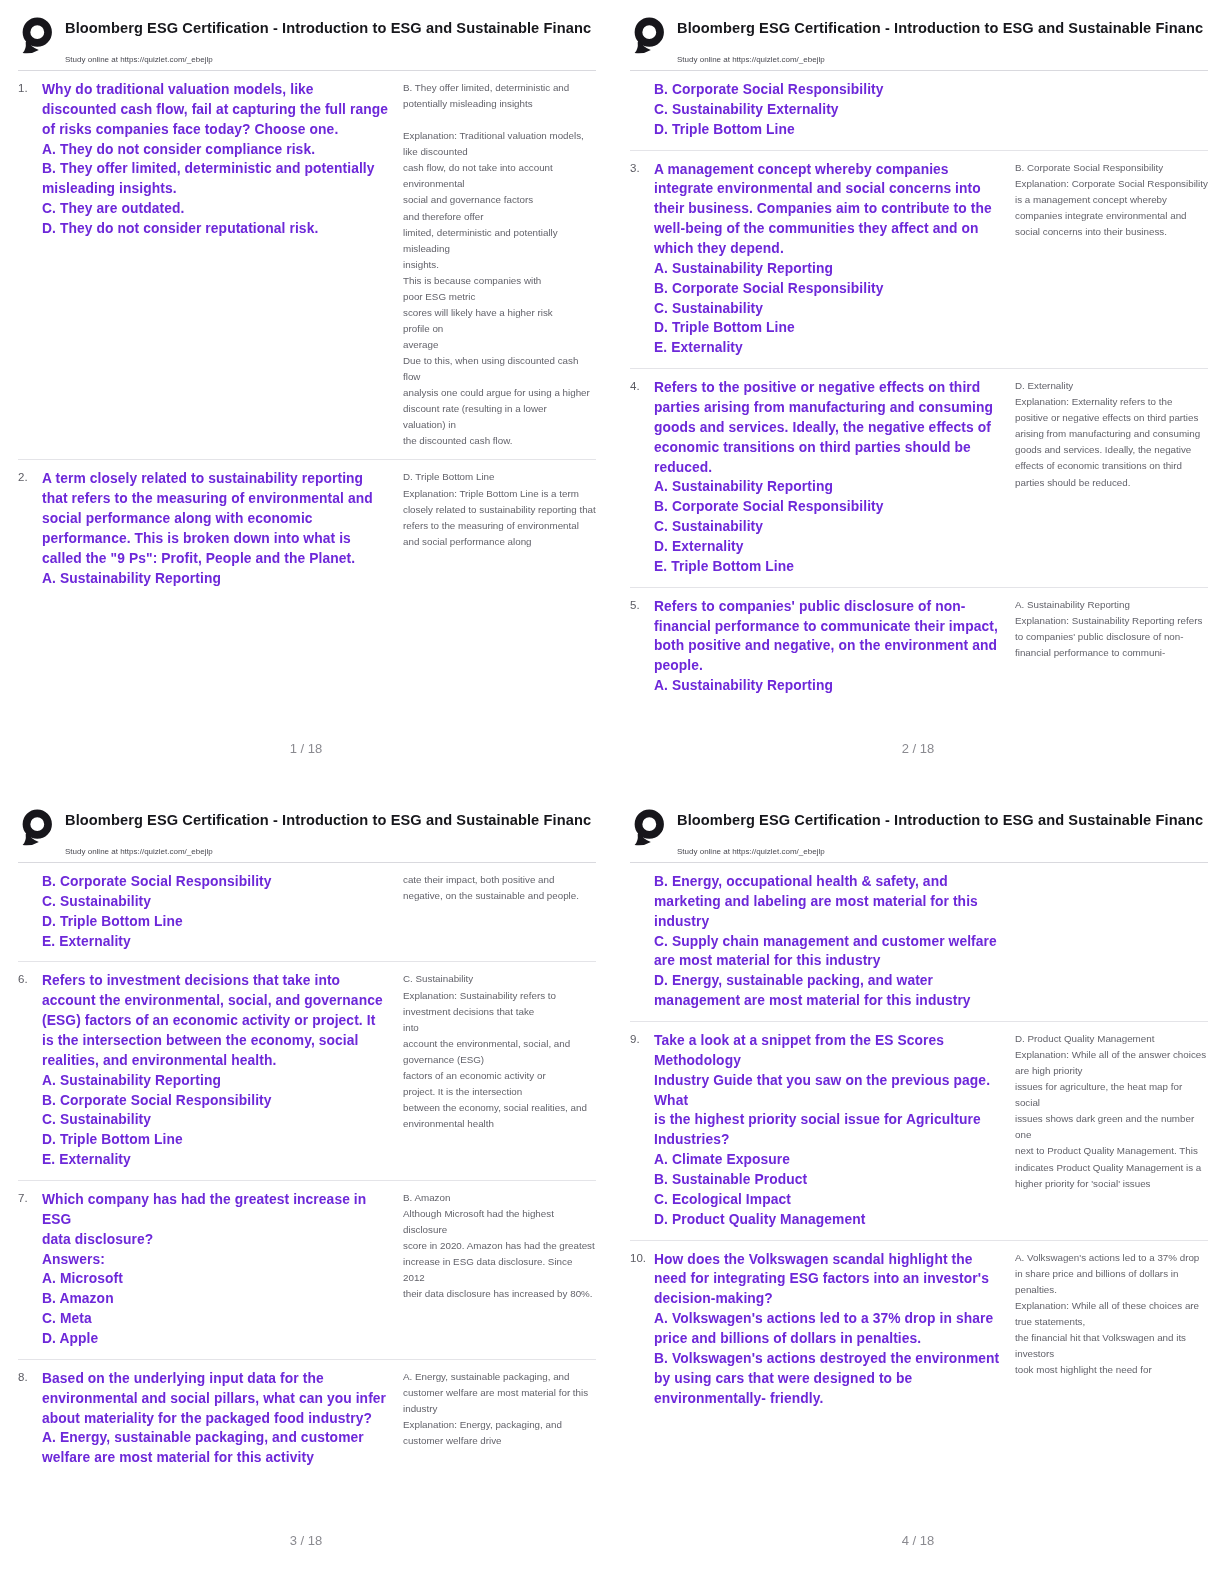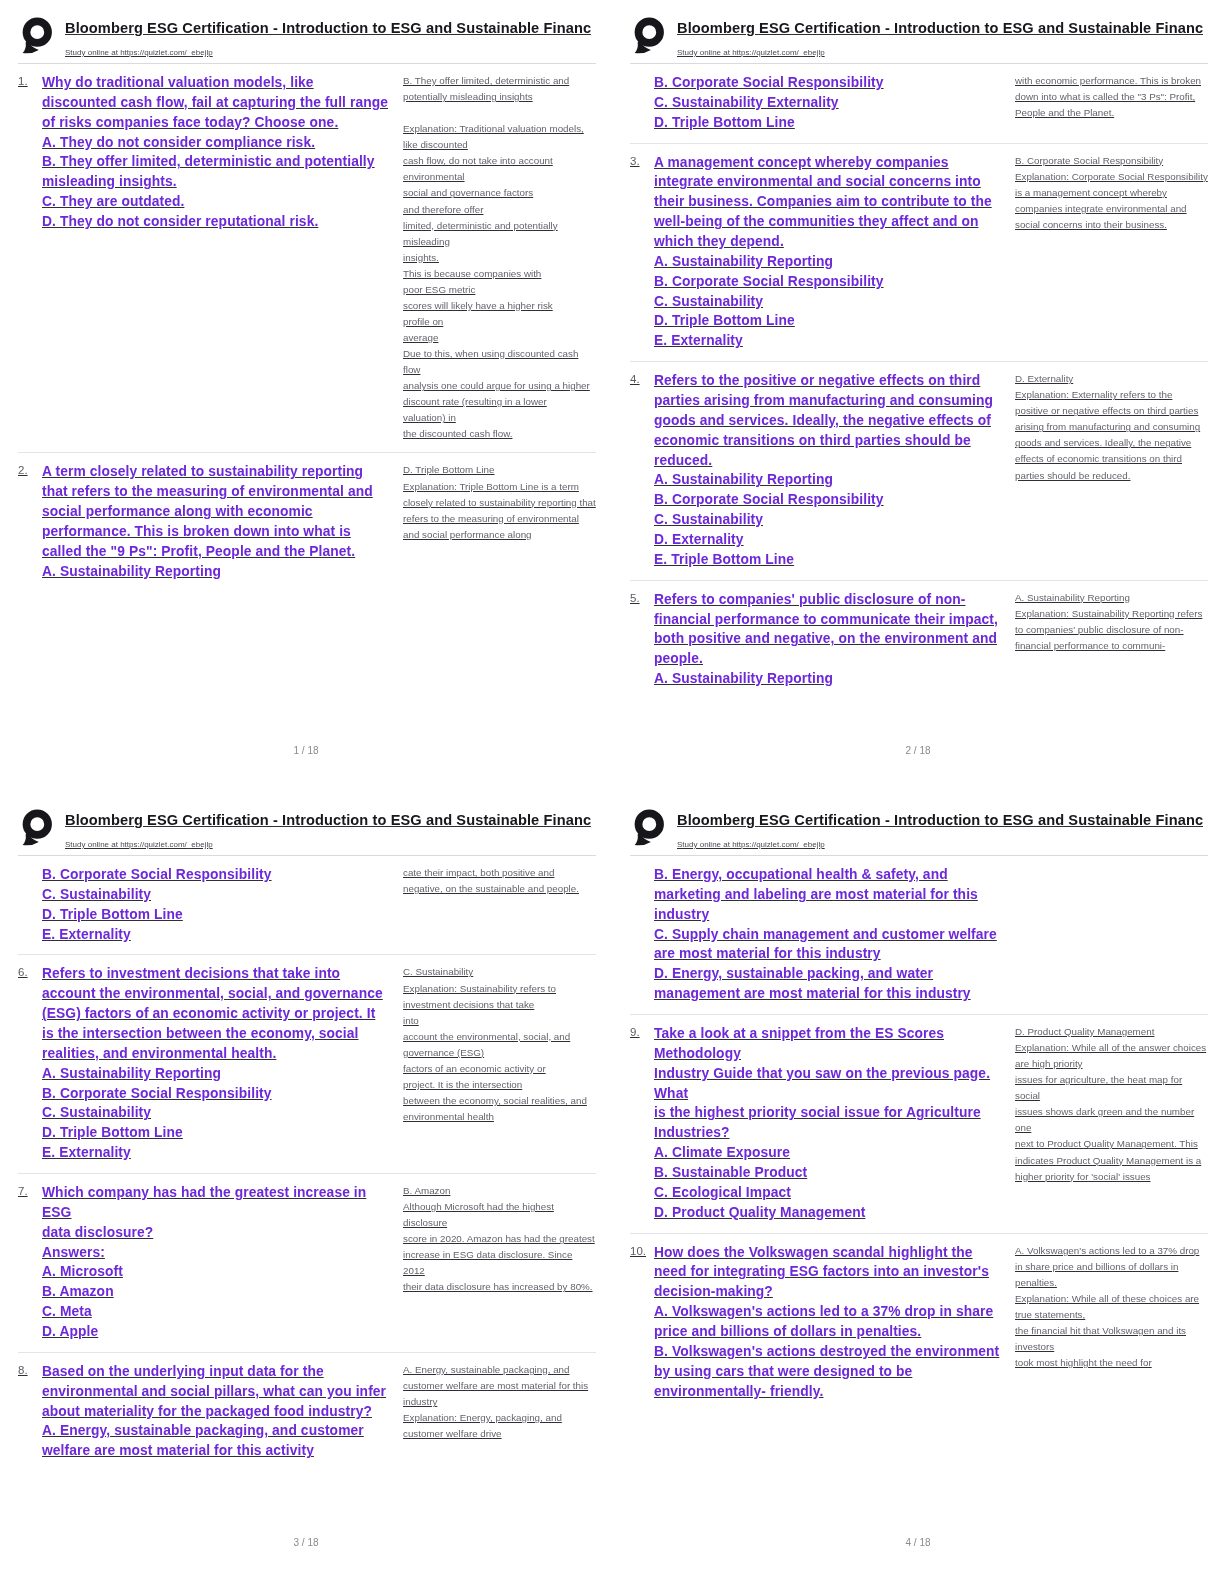--- a/index.html
+++ b/index.html
@@ -1,33 +1,33 @@
 <!DOCTYPE html>
 <html><head>
 <meta charset="utf-8">
 <style>
   html,body{margin:0;padding:0;background:#fff;}
   .sheet{
     width:1224px;height:1584px;background:#fff;
     display:grid;grid-template-columns:612px 612px;grid-template-rows:792px 792px;
     font-family:"Liberation Sans",sans-serif;color:#2f2f36;
   }
-  .page{position:relative;box-sizing:border-box;padding:16px 16px 50px 18px;overflow:hidden;text-decoration:underline;}
+  .page{position:relative;box-sizing:border-box;padding:16px 16px 50px 18px;overflow:hidden;}
   .hdr{display:flex;align-items:flex-start;gap:10px;padding-bottom:6px;border-bottom:1px solid #d9d9de;}
   .logo{width:37px;height:40px;flex:0 0 auto;}
   .hdr-txt{min-width:0;}
   .page-title{font-size:14.6px;font-weight:bold;color:#17171c;white-space:nowrap;overflow:hidden;letter-spacing:.1px;padding-top:4px;}
-  .page-sub{font-size:8px;color:#4a4a52;margin-top:12px;}
+  .page-sub{font-size:8px;color:#4a4a52;margin-top:19px;}
   .rows{}
   .row{display:flex;align-items:flex-start;padding:9px 0 10px 0;}
   .row + .row{border-top:1px solid #e4e4e8;}
   .qnum{flex:0 0 24px;font-size:11.5px;color:#5b5b63;padding-top:2px;text-align:left;}
   .qtext{flex:0 0 348px;font-size:13.8px;line-height:1.44;font-weight:bold;color:#6d28d9;white-space:pre-line;letter-spacing:.1px;}
   .atext{flex:1 1 auto;margin-left:13px;font-size:9.8px;line-height:1.64;color:#63636b;white-space:pre-line;}
-  .pgnum{position:absolute;left:0;right:0;bottom:36px;text-align:center;font-size:10px;color:#8a8a90;}
+  .pgnum{position:absolute;left:0;right:0;bottom:36px;text-align:center;font-size:13px;color:#8a8a90;}
 </style>
 </head>
 <body>
 
 <div class="sheet">
 
   <div class="page">
     <div class="hdr">
       <svg class="logo" viewBox="0 0 48 50">
         <circle cx="25" cy="20" r="14" fill="none" stroke="#17161b" stroke-width="10"></circle>
@@ -86,21 +86,20 @@
         <div class="page-title">Bloomberg ESG Certification - Introduction to ESG and Sustainable Financ</div>
         <div class="page-sub">Study online at https://quizlet.com/_ebejlp</div>
       </div>
     </div>
     <div class="rows">
       <div class="row">
         <div class="qnum"></div>
         <div class="qtext">B. Corporate Social Responsibility
 C. Sustainability Externality
 D. Triple Bottom Line</div>
-        <div class="atext">with economic performance. This is broken down into what is called the "3 Ps": Profit, People and the Planet.</div>
       </div>
       <div class="row">
         <div class="qnum">3.</div>
         <div class="qtext">A management concept whereby companies integrate environmental and social concerns into their business. Companies aim to contribute to the well-being of the communities they affect and on which they depend.
 A. Sustainability Reporting
 B. Corporate Social Responsibility
 C. Sustainability
 D. Triple Bottom Line
 E. Externality</div>
         <div class="atext">B. Corporate Social Responsibility

